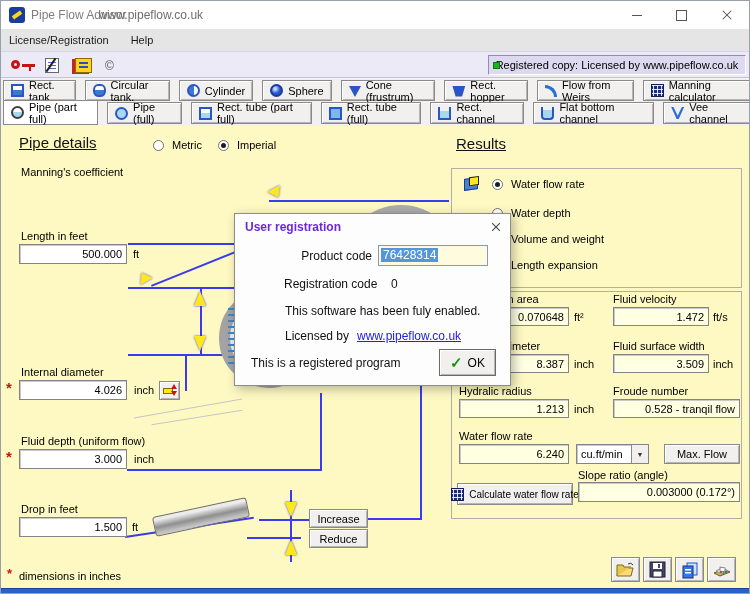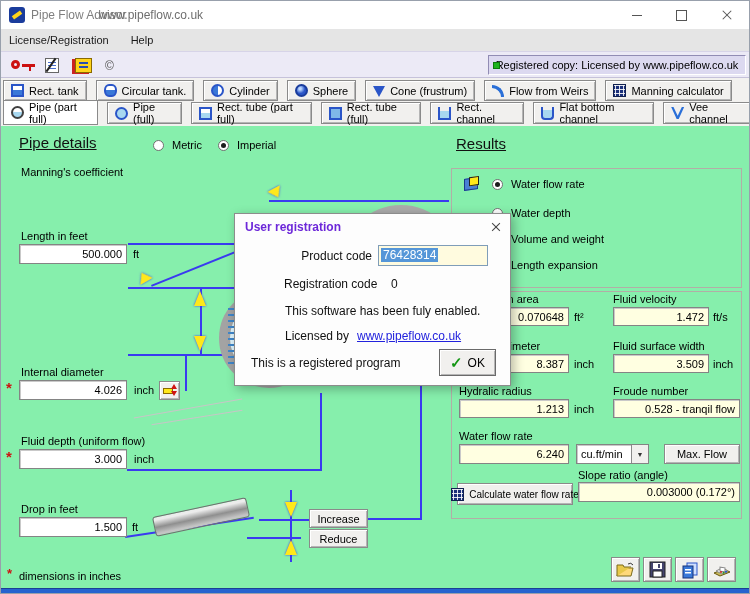--- a/index.html
+++ b/index.html
@@ -67,21 +67,21 @@
   .ti-weirs{width:12px;height:12px;border-top:3px solid #2a6fd8;border-right:3px solid #2a6fd8;border-top-right-radius:12px;}
   .ti-calc{background:#1a2f7a;border:1px solid #10204f;background-image:linear-gradient(rgba(255,255,255,.85) 1px,transparent 1px),linear-gradient(90deg,rgba(255,255,255,.85) 1px,transparent 1px);background-size:4px 4px;background-position:1px 4px;}
   .ti-pipepart{border:2px solid #404040;border-radius:50%;background:linear-gradient(#fff 45%,#a8d8f0 45%);}
   .ti-pipefull{border:2px solid #2a55c8;border-radius:50%;background:#a8d8f0;}
   .ti-tubepart{border:2px solid #2a55c8;background:linear-gradient(#fff 45%,#a8d8f0 45%);}
   .ti-tubefull{border:2px solid #2a55c8;background:#7fb8e8;}
   .ti-rectchan{border:2px solid #2a55c8;border-top:none;background:linear-gradient(transparent 35%,#a8d8f0 35%);}
   .ti-flatchan{border:2px solid #2a55c8;border-top:none;border-radius:0 0 4px 4px;background:linear-gradient(transparent 30%,#a8d8f0 30%);}
   .ti-vee{height:12px;background:#2a6fd8;clip-path:polygon(0 0,18% 0,50% 72%,82% 0,100% 0,58% 100%,42% 100%);}
   
-  .main{position:absolute;left:0;top:125px;width:750px;height:462px;background:#86efac;}
+  .main{position:absolute;left:0;top:125px;width:750px;height:462px;background:#fef9c3;}
   .combo{position:absolute;border:1px solid #848484;background:#fff;display:flex;align-items:center;font-size:11px;box-shadow:inset 1px 1px 0 #c9c9c9;}
   .combo .val{flex:1;padding-left:4px;text-align:left;white-space:nowrap;overflow:hidden;}
   .cbtn{width:17px;height:100%;background:#f1f0ee;border-left:1px solid #8a8a8a;display:flex;align-items:center;justify-content:center;flex:none;}
   .cbtn::after{content:"▼";font-size:7px;color:#333;}
   .ring{position:absolute;border-radius:50%;background:#dff4fb;}
   .hatch{position:absolute;background:repeating-linear-gradient(180deg,#3f86c9 0 2px,transparent 2px 6px);}
   .droppipe{position:absolute;left:152px;top:381px;width:96px;height:20px;transform:rotate(-12deg);
             background:linear-gradient(#ececec 15%,#8f8f8f 55%,#c4c4c4 90%);border:1px solid #6f6f6f;border-radius:3px;}
   .spinbtn{position:absolute;width:21px;height:19px;}
   .spin-yellow{position:absolute;left:3px;top:6px;width:10px;height:6px;background:#ffe81a;border:1px solid #8a6a00;}
@@ -163,20 +163,24 @@
         </div>
       <div class="tab">
           <span class="ti ti-sphere"></span>
           <span>Sphere</span>
         </div>
       <div class="tab">
           <span class="ti ti-cone"></span>
           <span>Cone (frustrum)</span>
         </div>
       <div class="tab">
+          <span class="ti ti-hopper"></span>
+          <span>Rect. hopper</span>
+        </div>
+      <div class="tab">
           <span class="ti ti-weirs"></span>
           <span>Flow from Weirs</span>
         </div>
       <div class="tab">
           <span class="ti ti-calc"></span>
           <span>Manning calculator</span>
         </div>
     </div>
     <div class="trow trow2" style="top:24px;">
       <div class="tab active">

